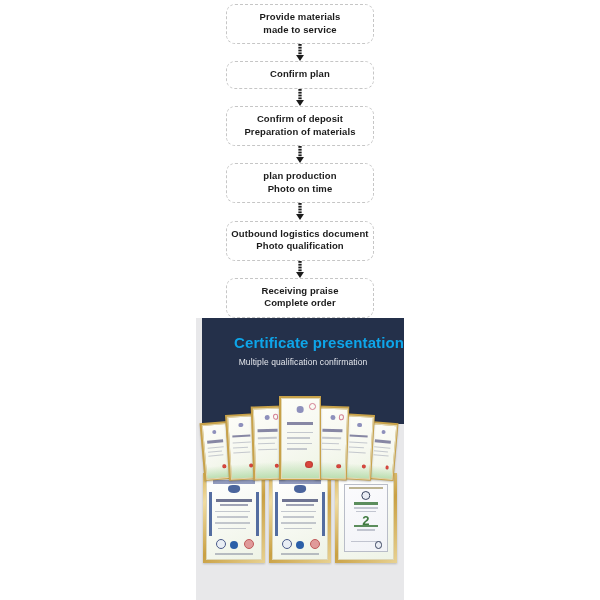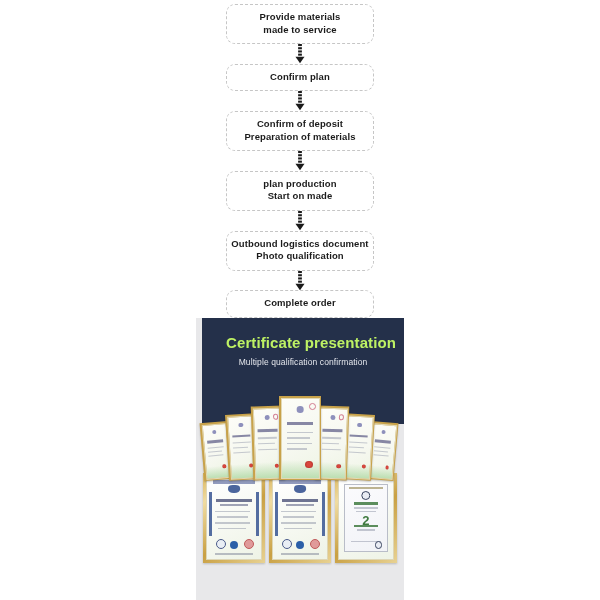--- a/index.html
+++ b/index.html
@@ -68,26 +68,25 @@
     top: 0;
     width: 202px;
     height: 106px;
     background: #24304a;
   }
   #certificate-title {
     position: absolute;
     top: 16px;
     left: 0;
     width: 100%;
-    text-align: center;
-    color: #bef264;
+    text-align: right;
+    color: #0ea5e9;
     font-size: 15px;
     font-weight: 700;
     letter-spacing: .1px;
-    margin-left: 8px;
   }
   #certificate-subtitle {
     position: absolute;
     top: 39px;
     left: 0;
     width: 100%;
     text-align: center;
     color: #e4e6ec;
     font-size: 8.5px;
     letter-spacing: .1px;
@@ -345,21 +344,21 @@
   <svg class="flow-connector" viewBox="0 0 16 21">
     <rect x="6" y="0" width="4" height="2.2" fill="#1b1b1b"></rect>
     <rect x="6" y="3.4" width="4" height="2.2" fill="#1b1b1b"></rect>
     <rect x="6" y="6.8" width="4" height="2.2" fill="#1b1b1b"></rect>
     <rect x="6" y="10.2" width="4" height="2.2" fill="#1b1b1b"></rect>
     <polygon points="3.2,13.5 12.8,13.5 8,20.5" fill="#1b1b1b"></polygon>
   </svg>
 
   <div class="flow-step">
     <span class="flow-line">plan production</span>
-    <span class="flow-line">Start on made</span>
+    <span class="flow-line">Photo on time</span>
   </div>
 
   <svg class="flow-connector" viewBox="0 0 16 21">
     <rect x="6" y="0" width="4" height="2.2" fill="#1b1b1b"></rect>
     <rect x="6" y="3.4" width="4" height="2.2" fill="#1b1b1b"></rect>
     <rect x="6" y="6.8" width="4" height="2.2" fill="#1b1b1b"></rect>
     <rect x="6" y="10.2" width="4" height="2.2" fill="#1b1b1b"></rect>
     <polygon points="3.2,13.5 12.8,13.5 8,20.5" fill="#1b1b1b"></polygon>
   </svg>
 
@@ -370,20 +369,21 @@
 
   <svg class="flow-connector" viewBox="0 0 16 21">
     <rect x="6" y="0" width="4" height="2.2" fill="#1b1b1b"></rect>
     <rect x="6" y="3.4" width="4" height="2.2" fill="#1b1b1b"></rect>
     <rect x="6" y="6.8" width="4" height="2.2" fill="#1b1b1b"></rect>
     <rect x="6" y="10.2" width="4" height="2.2" fill="#1b1b1b"></rect>
     <polygon points="3.2,13.5 12.8,13.5 8,20.5" fill="#1b1b1b"></polygon>
   </svg>
 
   <div class="flow-step">
+    <span class="flow-line">Receiving praise</span>
     <span class="flow-line">Complete order</span>
   </div>
 
 </div>
 
 <div id="certificate-panel">
 
   <div id="certificate-header">
     <div id="certificate-title">Certificate presentation</div>
     <div id="certificate-subtitle">Multiple qualification confirmation</div>

